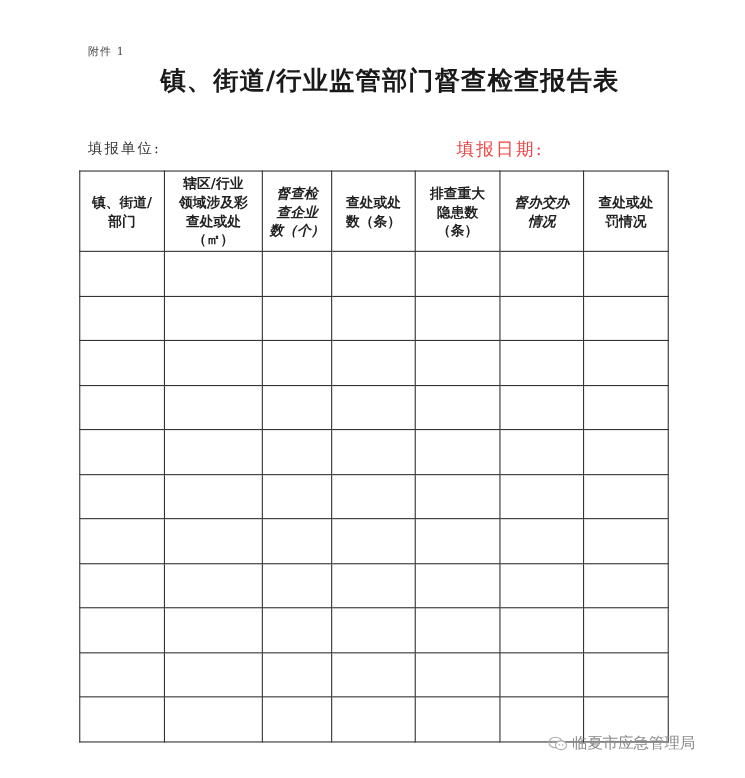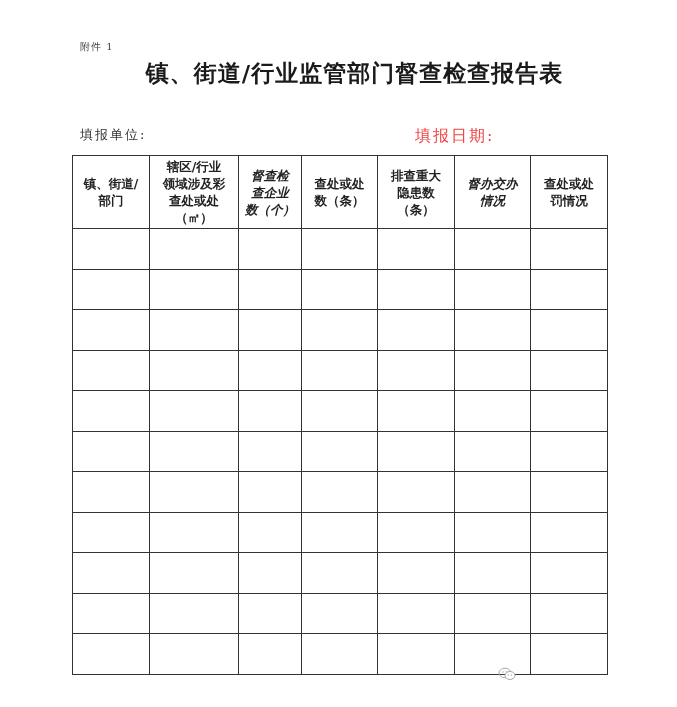--- a/index.html
+++ b/index.html
@@ -174,13 +174,14 @@
 
 <div class="wm">
   <svg class="wm-icon" viewBox="0 0 18 14">
     <ellipse cx="7" cy="6" rx="6" ry="4.8" fill="none" stroke="#aaa" stroke-width="1"></ellipse>
     <ellipse cx="12" cy="8.5" rx="5" ry="4" fill="#fff" stroke="#aaa" stroke-width="1"></ellipse>
     <circle cx="5" cy="5" r="0.8" fill="#aaa"></circle>
       <circle cx="8.5" cy="5" r="0.8" fill="#aaa"></circle>
     <circle cx="10.5" cy="8" r="0.7" fill="#aaa"></circle>
       <circle cx="13.5" cy="8" r="0.7" fill="#aaa"></circle>
   </svg>
+  <span>临夏市应急管理局</span>
 </div>
 
 </body></html>

